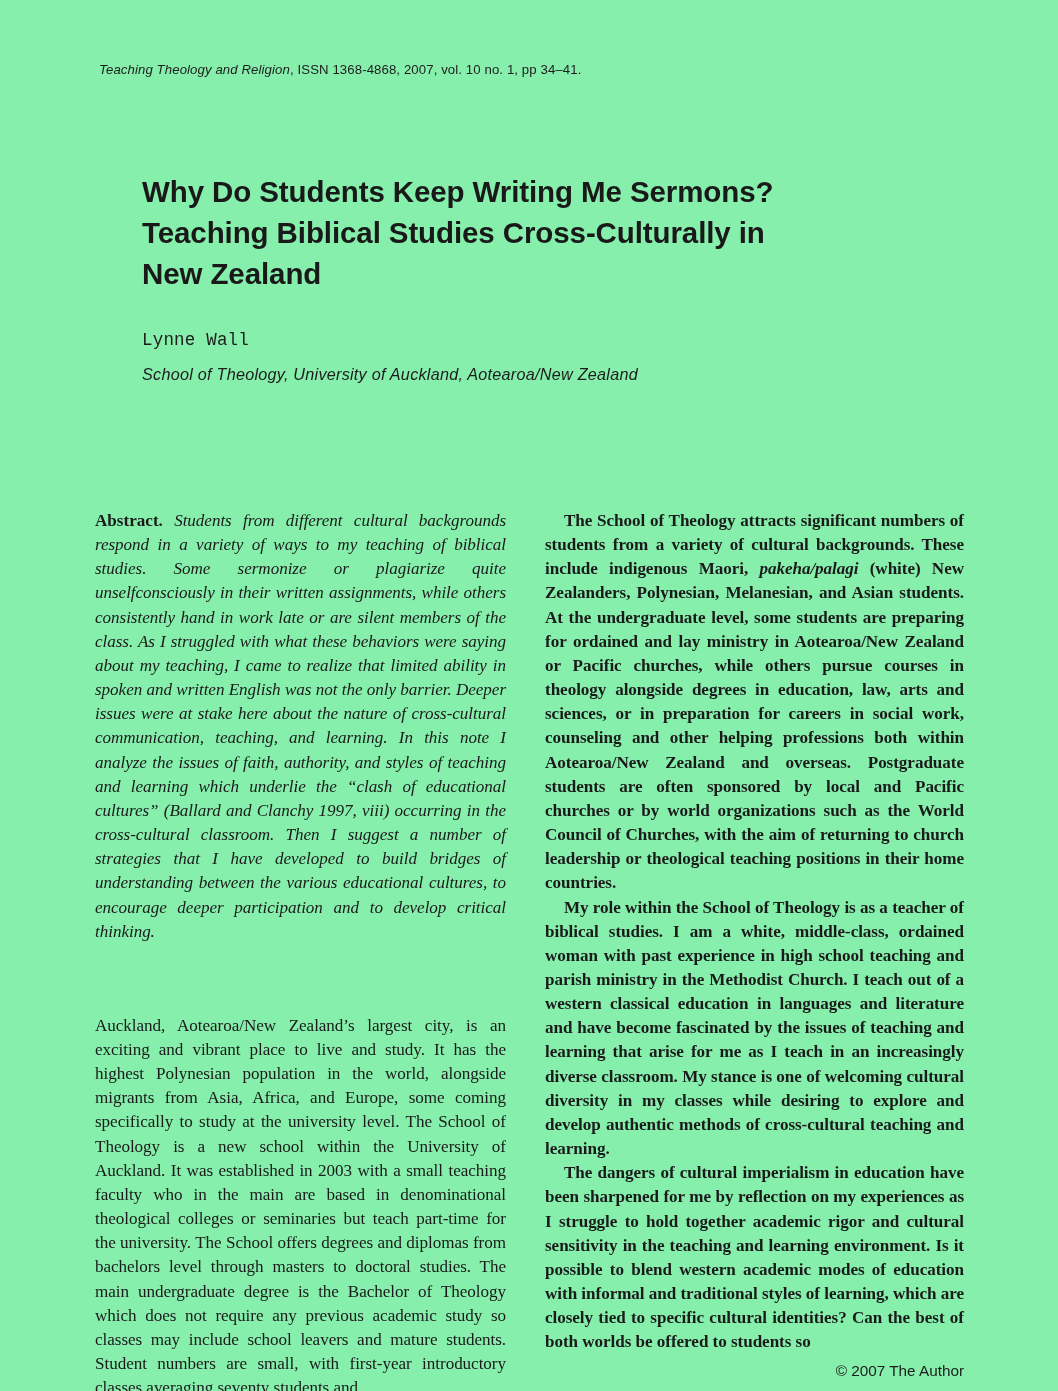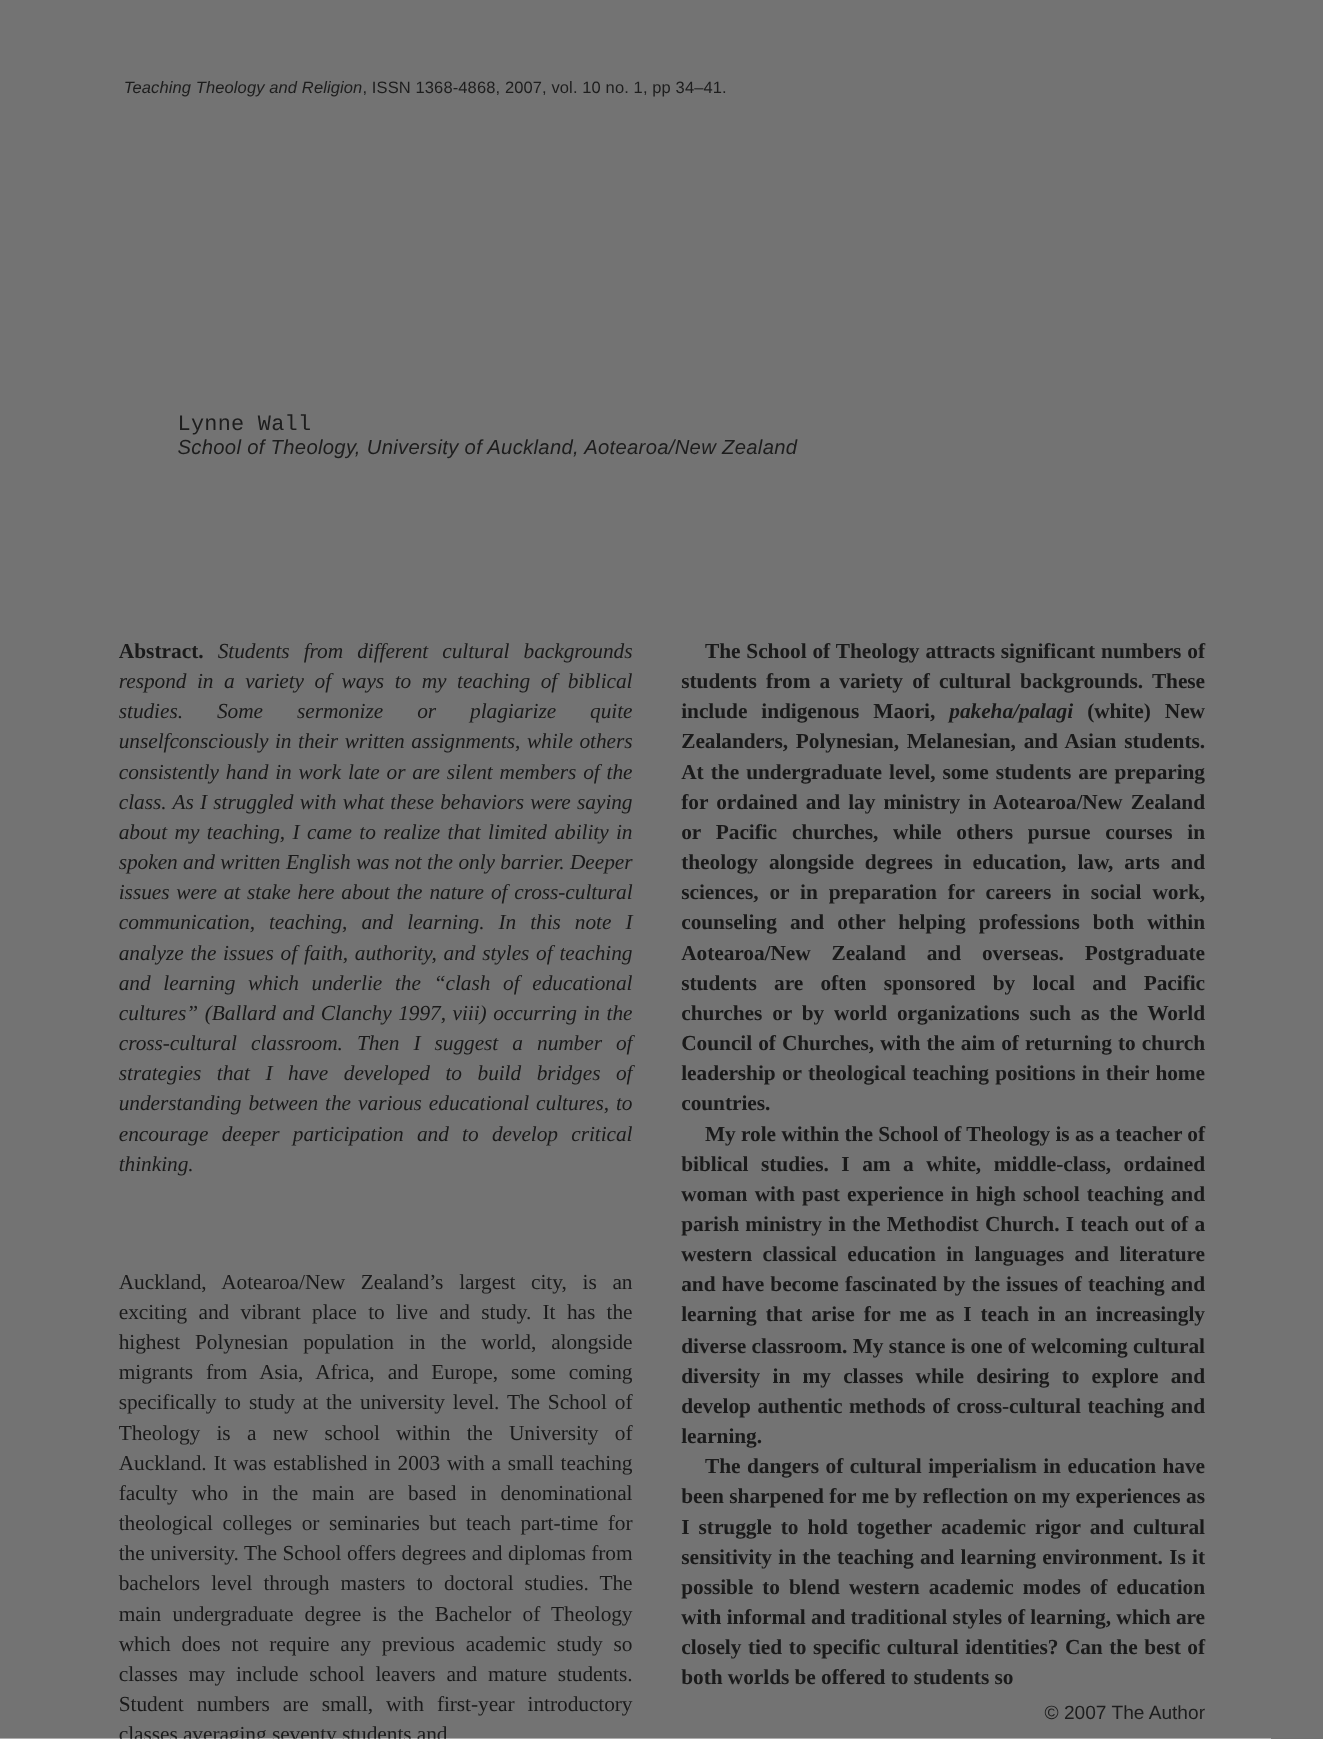--- a/index.html
+++ b/index.html
@@ -11,21 +11,21 @@
     width: 1058px;
     height: 1391px;
     position: relative;
     font-family: "Liberation Serif", serif;
     color: #1a1a1a;
     overflow: hidden;
   }
   .page {
     position: absolute;
     inset: 0;
-    background: #737373;
+    background: #86efac;
   }
 
   
   .running-head {
     position: absolute;
     left: 99px;
     top: 62px;
     width: 800px;
     font-family: "Liberation Sans", sans-serif;
     font-style: italic;
@@ -65,21 +65,21 @@
     top: 330px;
     font-family: Liberation Mono, monospace;
     font-size: 17.5px;
     letter-spacing: 0.2px;
     color: #1d1d1d;
     white-space: nowrap;
   }
   .author-affil {
     position: absolute;
     left: 142px;
-    top: 349px;
+    top: 365px;
     font-family: "Liberation Sans", sans-serif;
     font-style: italic;
     font-size: 16.2px;
     letter-spacing: 0.25px;
     color: #1d1d1d;
     white-space: nowrap;
   }
 
   
   .col {
@@ -137,20 +137,27 @@
   }
   .footer div { white-space: nowrap; margin-top: 44px; }
 </style>
 </head>
 <body>
 
 <div class="page">
 
   <div class="running-head"><span>Teaching Theology and Religion</span><span class="roman">, ISSN 1368-4868, 2007, vol. 10 no. 1, pp 34–41.</span></div>
 
+  <div class="title-block">
+    <h1 class="article-title">
+      <span class="tline">Why Do Students Keep Writing Me Sermons?</span>
+      <span class="tline">Teaching Biblical Studies Cross-Culturally in</span>
+      <span class="tline">New Zealand</span>
+    </h1>
+  </div>
 
   <div class="author-name">Lynne Wall</div>
   <div class="author-affil">School of Theology, University of Auckland, Aotearoa/New Zealand</div>
 
   <div class="col col-left">
     <p class="abstract"><span class="abstract-label">Abstract.</span><span> Students from different cultural backgrounds respond in a variety of ways to my teaching of biblical studies. Some sermonize or plagiarize quite unselfconsciously in their written assignments, while others consistently hand in work late or are silent members of the class. As I struggled with what these behaviors were saying about my teaching, I came to realize that limited ability in spoken and written English was not the only barrier. Deeper issues were at stake here about the nature of cross-cultural communication, teaching, and learning. In this note I analyze the issues of faith, authority, and styles of teaching and learning which underlie the “clash of educational cultures” (Ballard and Clanchy 1997, viii) occurring in the cross-cultural classroom. Then I suggest a number of strategies that I have developed to build bridges of understanding between the various educational cultures, to encourage deeper participation and to develop critical thinking.</span></p>
     <p class="body-para gap-before">Auckland, Aotearoa/New Zealand’s largest city, is an exciting and vibrant place to live and study. It has the highest Polynesian population in the world, alongside migrants from Asia, Africa, and Europe, some coming specifically to study at the university level. The School of Theology is a new school within the University of Auckland. It was established in 2003 with a small teaching faculty who in the main are based in denominational theological colleges or seminaries but teach part-time for the university. The School offers degrees and diplomas from bachelors level through masters to doctoral studies. The main undergraduate degree is the Bachelor of Theology which does not require any previous academic study so classes may include school leavers and mature students. Student numbers are small, with first-year introductory classes averaging seventy students and</p>
   </div>
 
   <div class="col col-right">

